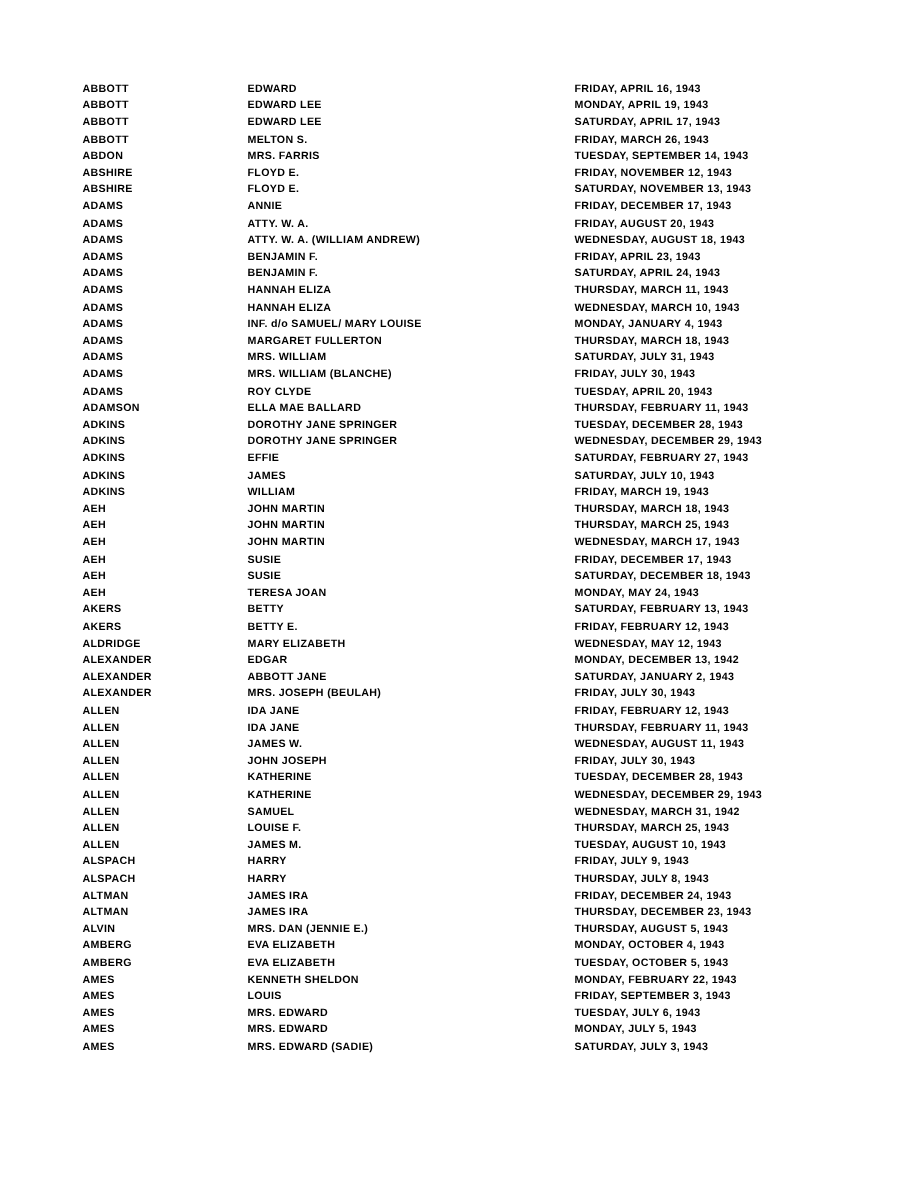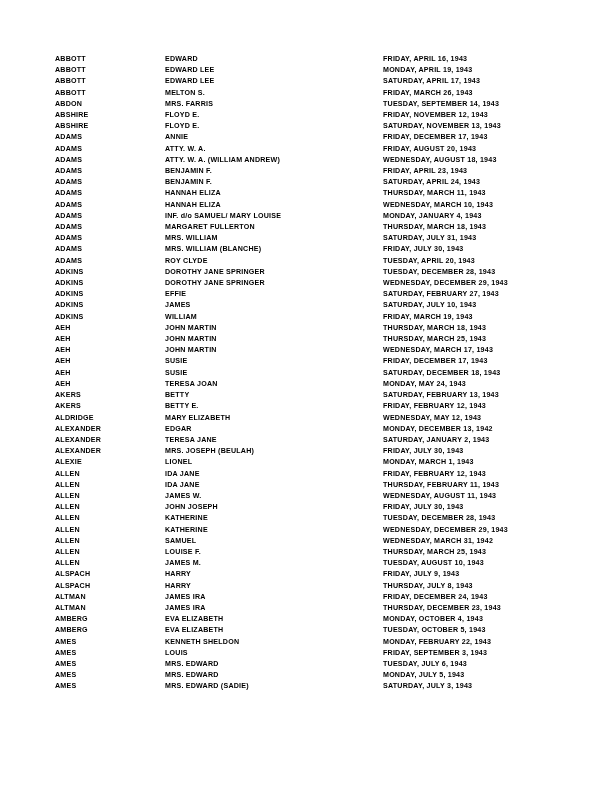--- a/index.html
+++ b/index.html
@@ -142,20 +142,25 @@
           <td class="col-surname">ADAMS</td>
           <td class="col-given">MRS. WILLIAM (BLANCHE)</td>
           <td class="col-date">FRIDAY, JULY 30, 1943</td>
         </tr>
         <tr>
           <td class="col-surname">ADAMS</td>
           <td class="col-given">ROY CLYDE</td>
           <td class="col-date">TUESDAY, APRIL 20, 1943</td>
         </tr>
         <tr>
+          <td class="col-surname">ADAMSON</td>
+          <td class="col-given">ELLA MAE BALLARD</td>
+          <td class="col-date">THURSDAY, FEBRUARY 11, 1943</td>
+        </tr>
+        <tr>
           <td class="col-surname">ADKINS</td>
           <td class="col-given">DOROTHY JANE SPRINGER</td>
           <td class="col-date">TUESDAY, DECEMBER 28, 1943</td>
         </tr>
         <tr>
           <td class="col-surname">ADKINS</td>
           <td class="col-given">DOROTHY JANE SPRINGER</td>
           <td class="col-date">WEDNESDAY, DECEMBER 29, 1943</td>
         </tr>
         <tr>
@@ -218,34 +223,29 @@
           <td class="col-given">MARY ELIZABETH</td>
           <td class="col-date">WEDNESDAY, MAY 12, 1943</td>
         </tr>
         <tr>
           <td class="col-surname">ALEXANDER</td>
           <td class="col-given">EDGAR</td>
           <td class="col-date">MONDAY, DECEMBER 13, 1942</td>
         </tr>
         <tr>
           <td class="col-surname">ALEXANDER</td>
-          <td class="col-given">TERESA JANE</td>
+          <td class="col-given">ABBOTT JANE</td>
           <td class="col-date">SATURDAY, JANUARY 2, 1943</td>
         </tr>
         <tr>
           <td class="col-surname">ALEXANDER</td>
           <td class="col-given">MRS. JOSEPH (BEULAH)</td>
           <td class="col-date">FRIDAY, JULY 30, 1943</td>
         </tr>
         <tr>
-          <td class="col-surname">ALEXIE</td>
-          <td class="col-given">LIONEL</td>
-          <td class="col-date">MONDAY, MARCH 1, 1943</td>
-        </tr>
-        <tr>
           <td class="col-surname">ALLEN</td>
           <td class="col-given">IDA JANE</td>
           <td class="col-date">FRIDAY, FEBRUARY 12, 1943</td>
         </tr>
         <tr>
           <td class="col-surname">ALLEN</td>
           <td class="col-given">IDA JANE</td>
           <td class="col-date">THURSDAY, FEBRUARY 11, 1943</td>
         </tr>
         <tr>
@@ -295,20 +295,25 @@
         </tr>
         <tr>
           <td class="col-surname">ALTMAN</td>
           <td class="col-given">JAMES IRA</td>
           <td class="col-date">FRIDAY, DECEMBER 24, 1943</td>
         </tr>
         <tr>
           <td class="col-surname">ALTMAN</td>
           <td class="col-given">JAMES IRA</td>
           <td class="col-date">THURSDAY, DECEMBER 23, 1943</td>
+        </tr>
+        <tr>
+          <td class="col-surname">ALVIN</td>
+          <td class="col-given">MRS. DAN (JENNIE E.)</td>
+          <td class="col-date">THURSDAY, AUGUST 5, 1943</td>
         </tr>
         <tr>
           <td class="col-surname">AMBERG</td>
           <td class="col-given">EVA ELIZABETH</td>
           <td class="col-date">MONDAY, OCTOBER 4, 1943</td>
         </tr>
         <tr>
           <td class="col-surname">AMBERG</td>
           <td class="col-given">EVA ELIZABETH</td>
           <td class="col-date">TUESDAY, OCTOBER 5, 1943</td>

